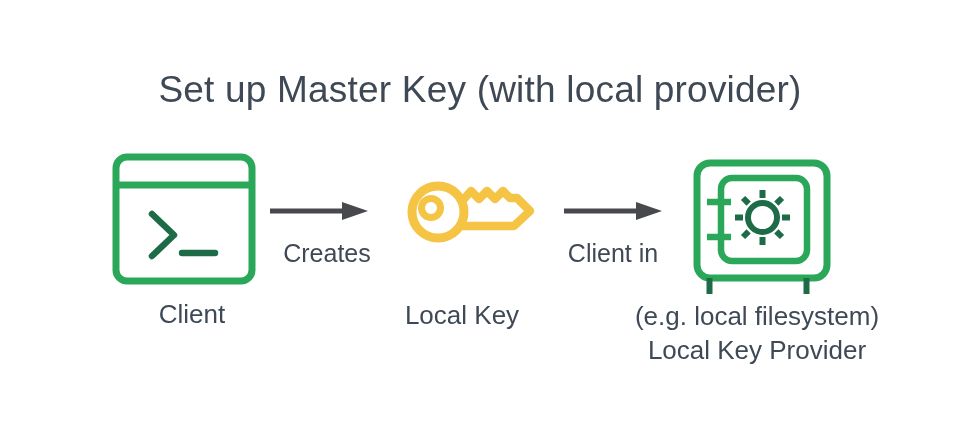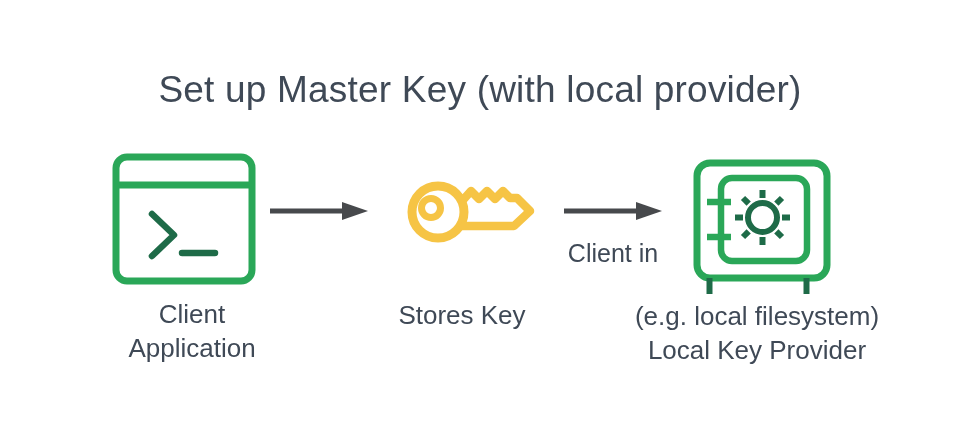--- a/index.html
+++ b/index.html
@@ -61,39 +61,39 @@
   <div class="abs" style="left:111px; top:152px;">
     <svg width="146" height="134" viewBox="0 0 146 134">
       <rect class="ic sg" x="5" y="5" width="136" height="124" rx="11" stroke-width="7"></rect>
       <line class="sg" x1="5" y1="33" x2="141" y2="33" stroke-width="7"></line>
       <polyline class="ic sd" points="41,62 63,83 41,104" stroke-width="6.5" stroke-linecap="round" stroke-linejoin="round"></polyline>
       <line class="sd" x1="71" y1="101" x2="104" y2="101" stroke-width="6.5" stroke-linecap="round"></line>
     </svg>
   </div>
   <div class="node-label" style="left:92px; top:297px; width:200px;">
     <span>Client</span>
-    <span>Application</span>
   </div>
 
   <div class="abs" style="left:268px; top:200px;">
     <svg width="104" height="22" viewBox="0 0 104 22">
       <line class="sa" x1="2" y1="11" x2="78" y2="11" stroke-width="5"></line>
       <polygon class="fa" points="74,2 100,11 74,20"></polygon>
     </svg>
   </div>
+  <div class="edge-label" style="left:272px; top:238px; width:110px;">Creates</div>
 
   <div class="abs" style="left:405px; top:172px;">
     <svg width="132" height="80" viewBox="0 0 132 80">
       <circle class="ic sy" cx="33" cy="40" r="26" stroke-width="9"></circle>
       <circle class="ic sy" cx="26" cy="36" r="9.5" stroke-width="7"></circle>
       <path class="ic sy" d="M 58 28 L 66 19 L 74 27 L 82 19 L 90 27 L 98 19 L 105 26 L 112 26 L 125 39 L 109 54 L 58 54" stroke-width="8.5" stroke-linejoin="round" stroke-linecap="round"></path>
     </svg>
   </div>
   <div class="node-label" style="left:362px; top:298px; width:200px;">
-    <span>Stores Key</span>
+    <span>Local Key</span>
   </div>
 
   <div class="abs" style="left:562px; top:200px;">
     <svg width="104" height="22" viewBox="0 0 104 22">
       <line class="sa" x1="2" y1="11" x2="78" y2="11" stroke-width="5"></line>
       <polygon class="fa" points="74,2 100,11 74,20"></polygon>
     </svg>
   </div>
   <div class="edge-label" style="left:558px; top:238px; width:110px;">Client in</div>
 

